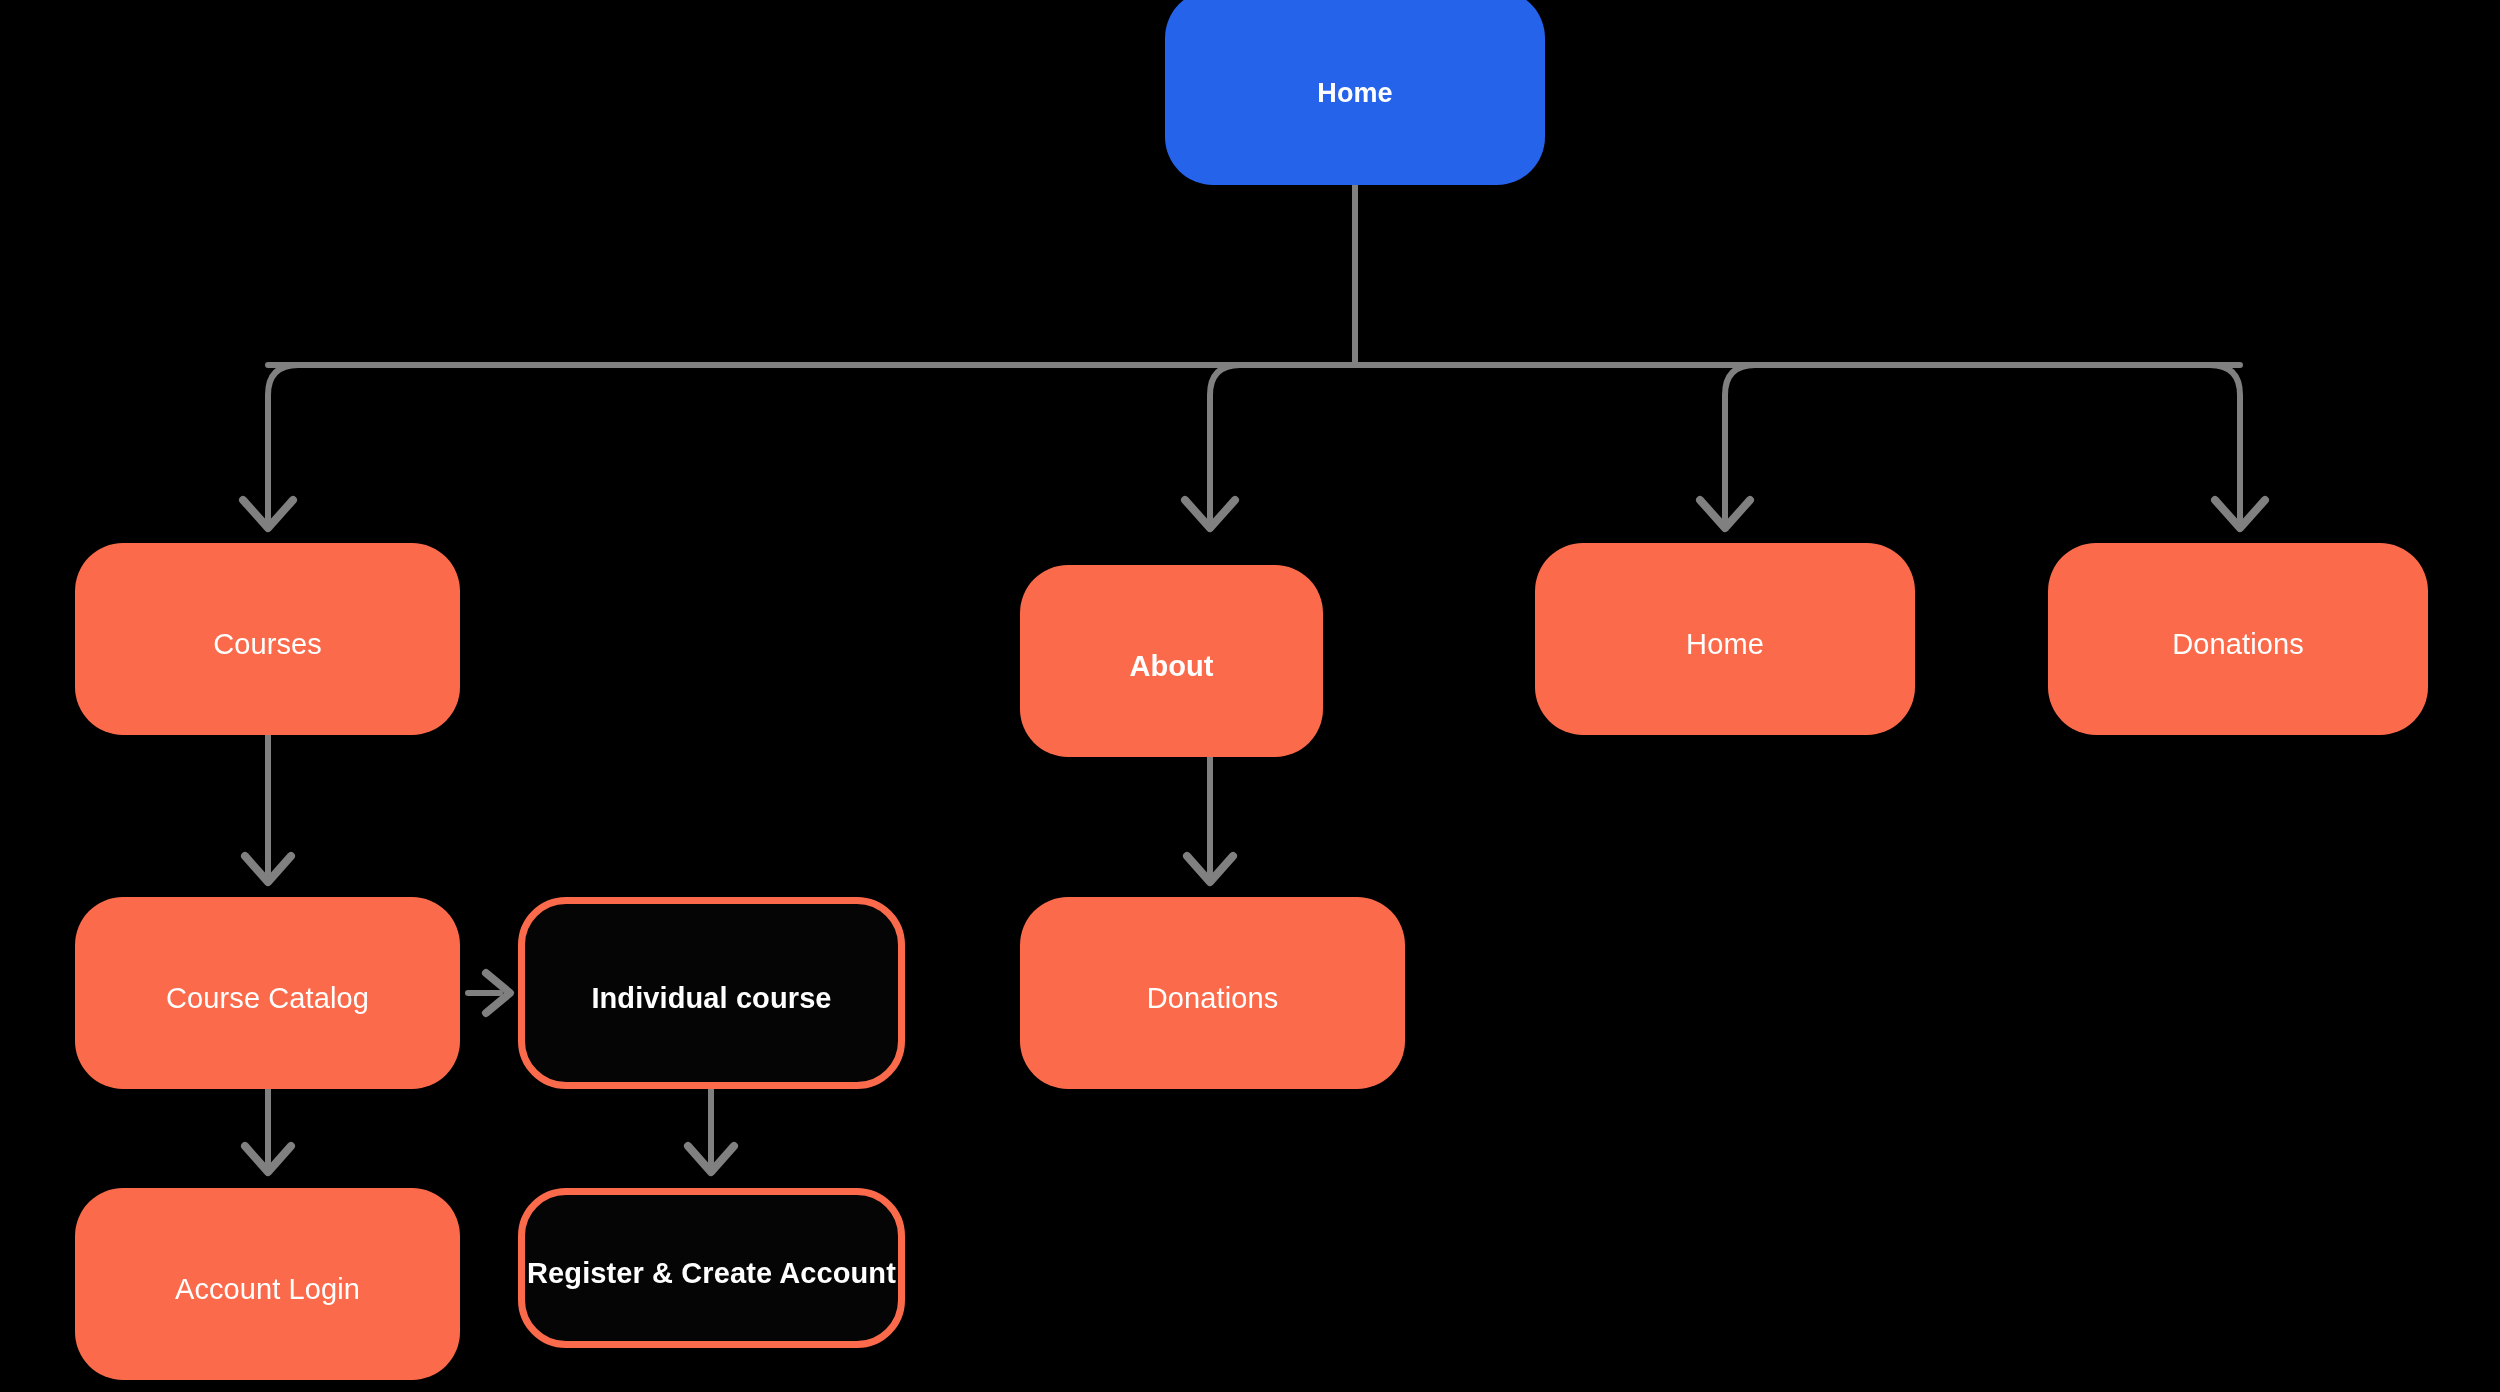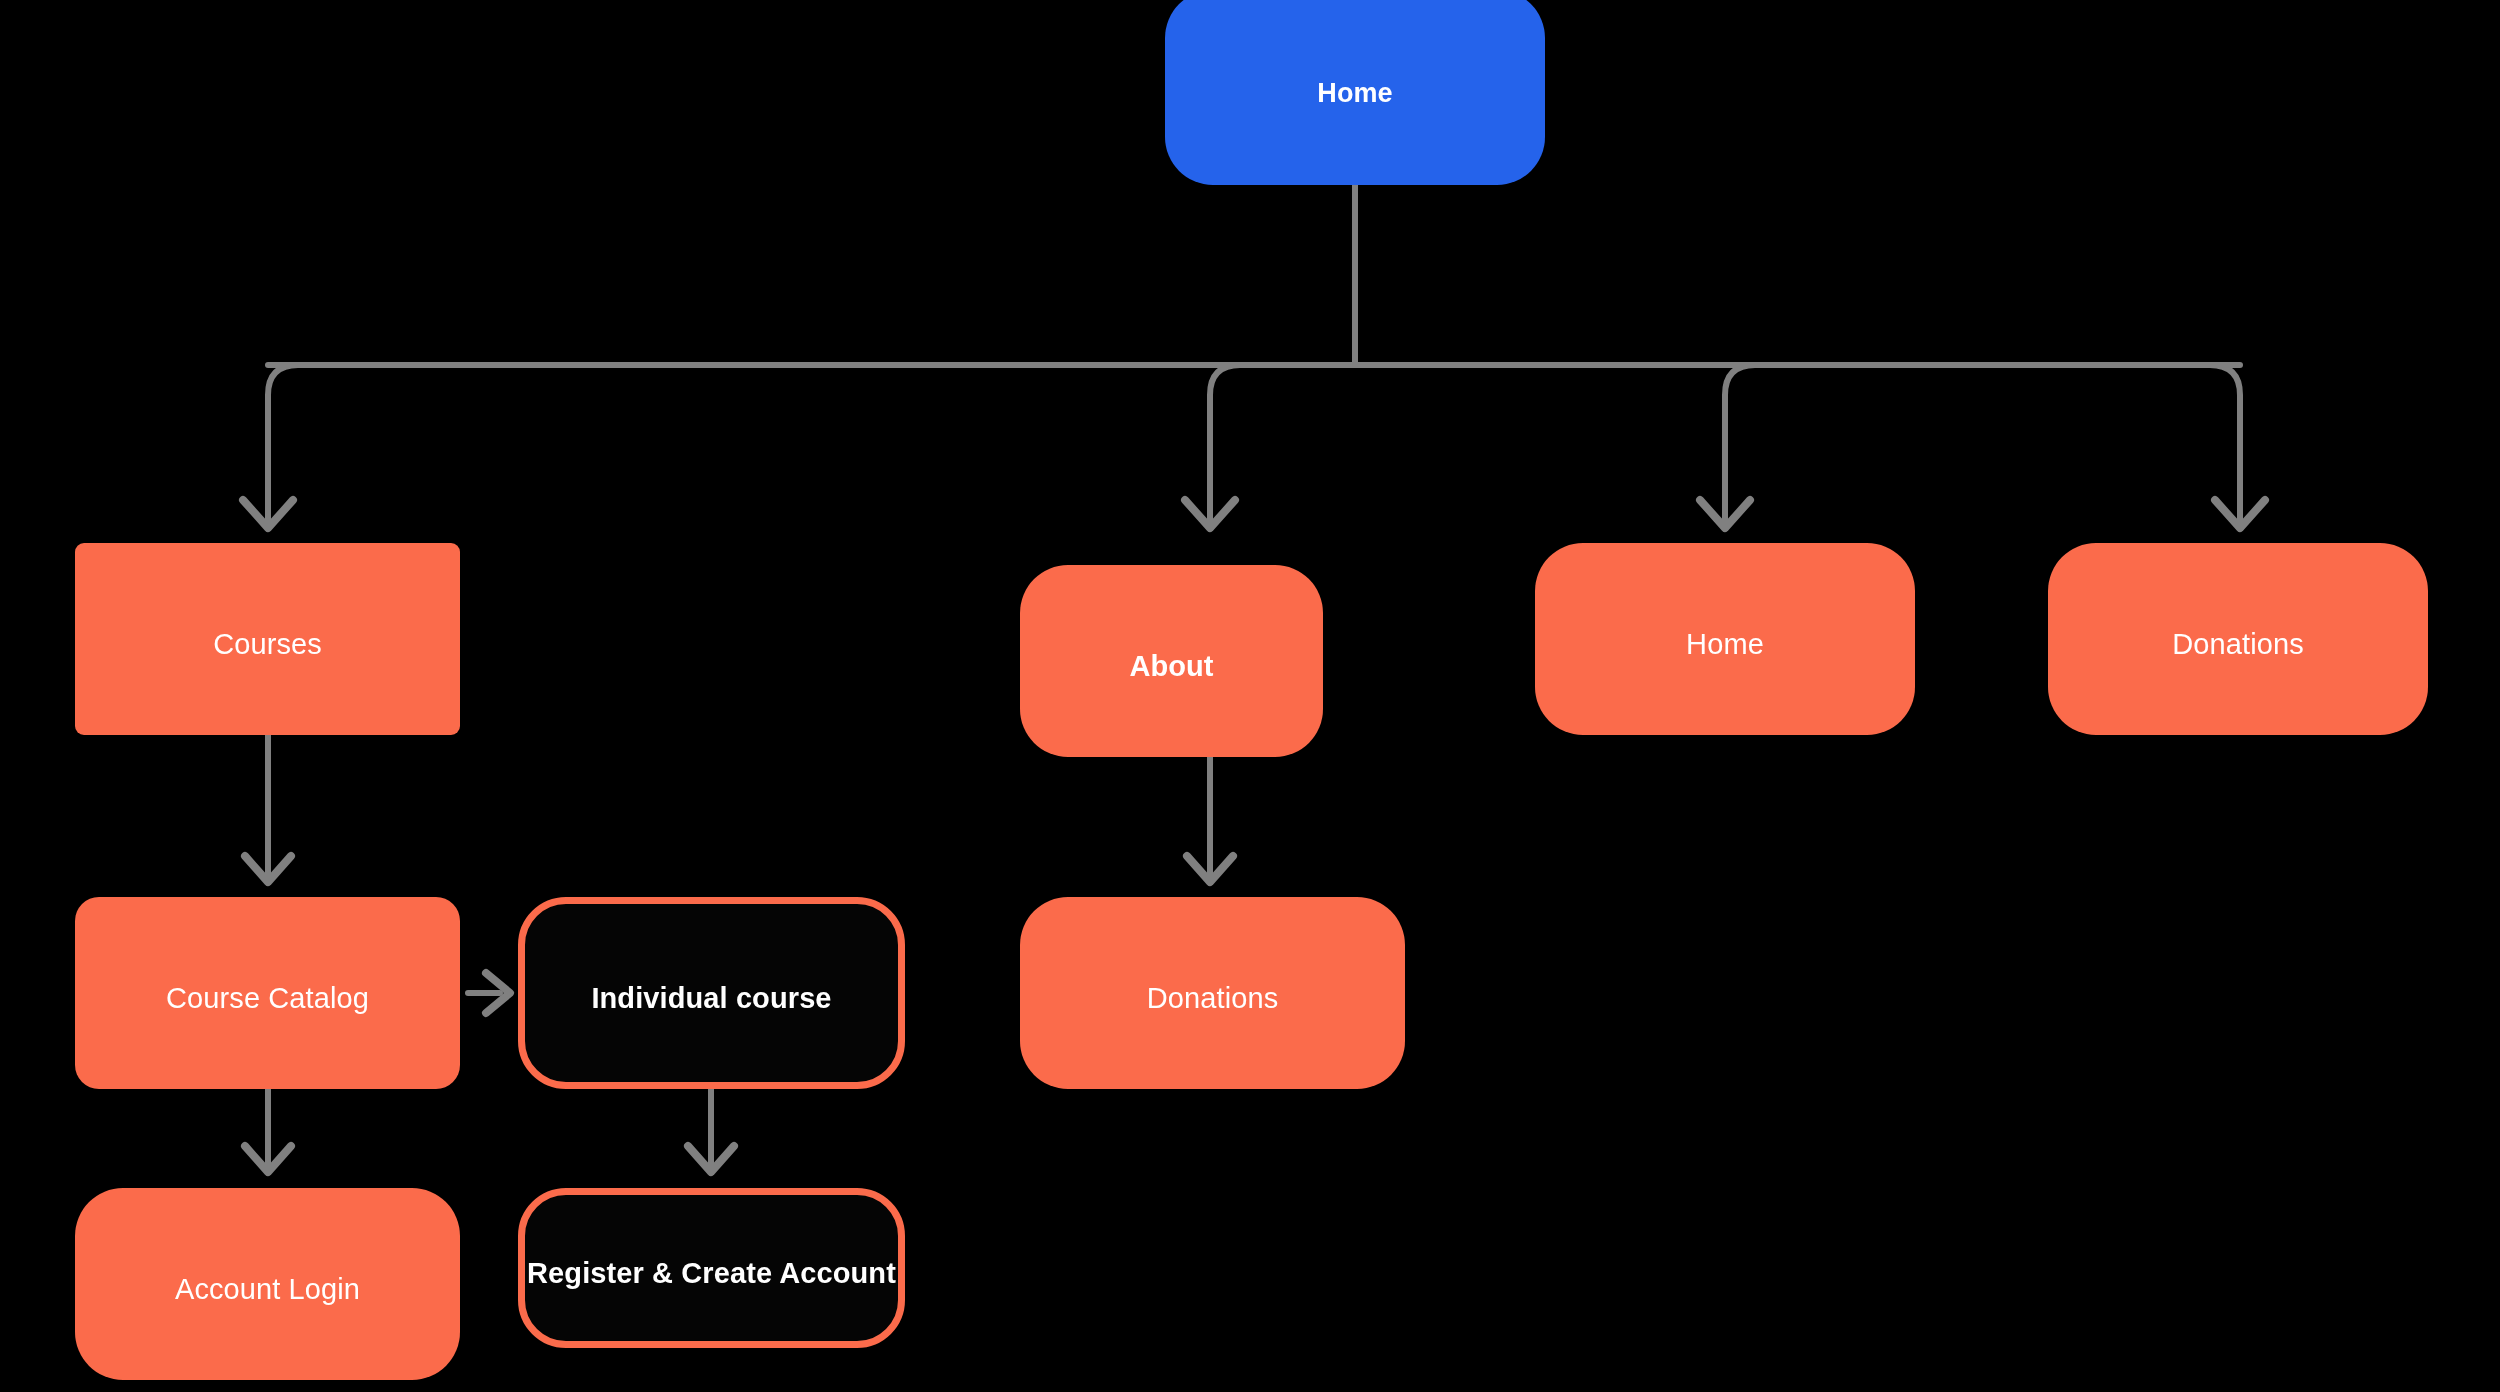--- a/index.html
+++ b/index.html
@@ -99,37 +99,37 @@
     <path d="M 245 1146 L 268 1172 L 291 1146" fill="none" stroke="#808080" stroke-width="8" stroke-linecap="round" stroke-linejoin="round"></path>
 
     <path d="M 711 1089 L 711 1166" fill="none" stroke="#808080" stroke-width="6" stroke-linecap="round"></path>
     <path d="M 688 1146 L 711 1172 L 734 1146" fill="none" stroke="#808080" stroke-width="8" stroke-linecap="round" stroke-linejoin="round"></path>
   </svg>
 
   <div class="node filled-blue" style="left: 1165px; top: -10px; width: 380px; height: 195px;">
     <span class="node-label">Home</span>
   </div>
 
-  <div class="node filled-orange" style="left: 75px; top: 543px; width: 385px; height: 192px; border-radius: 9px;">
+  <div class="node filled-orange" style="left: 75px; top: 543px; width: 385px; height: 192px;">
     <span class="node-label">Courses</span>
   </div>
 
   <div class="node filled-orange" style="left: 1020px; top: 565px; width: 303px; height: 192px; font-weight: bold;">
     <span class="node-label">About</span>
   </div>
 
   <div class="node filled-orange" style="left: 1535px; top: 543px; width: 380px; height: 192px;">
     <span class="node-label">Home</span>
   </div>
 
   <div class="node filled-orange" style="left: 2048px; top: 543px; width: 380px; height: 192px;">
     <span class="node-label">Donations</span>
   </div>
 
-  <div class="node filled-orange" style="left: 75px; top: 897px; width: 385px; height: 192px; border-radius: 24px;">
+  <div class="node filled-orange" style="left: 75px; top: 897px; width: 385px; height: 192px;">
     <span class="node-label">Course Catalog</span>
   </div>
 
   <div class="node outlined" style="left: 518px; top: 897px; width: 387px; height: 192px;">
     <span class="node-label">Individual course</span>
   </div>
 
   <div class="node filled-orange" style="left: 1020px; top: 897px; width: 385px; height: 192px;">
     <span class="node-label">Donations</span>
   </div>

